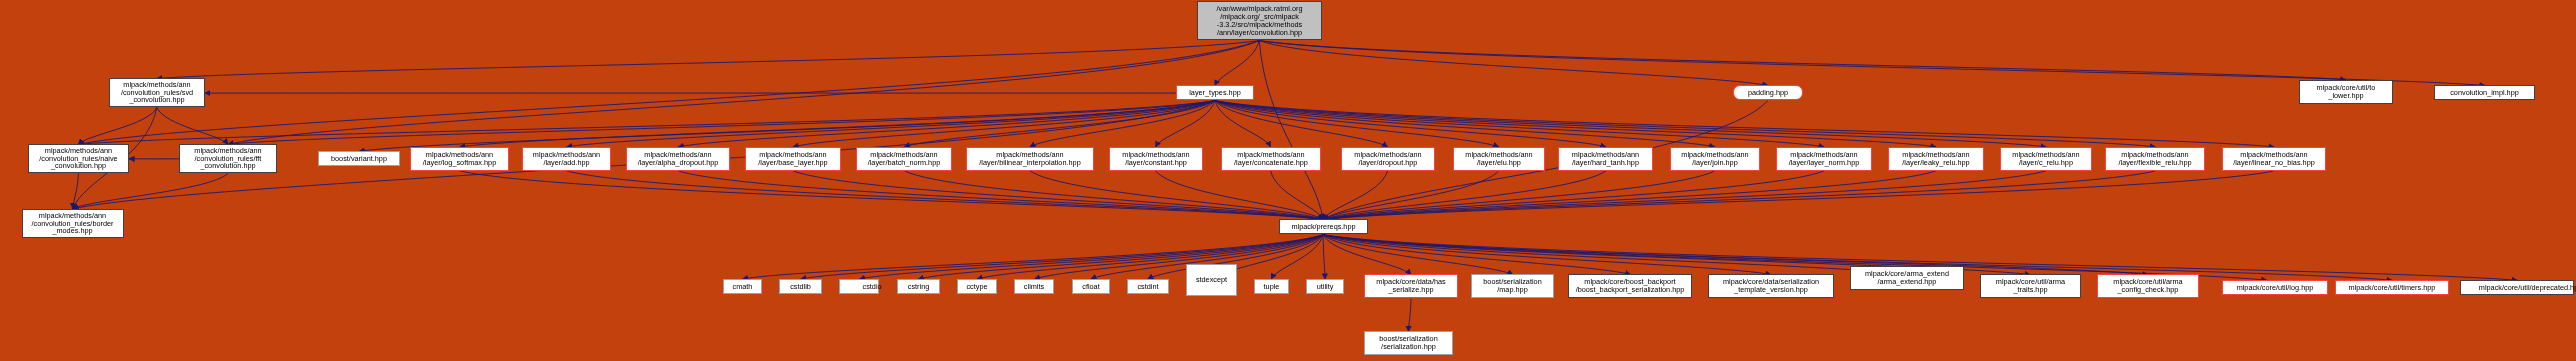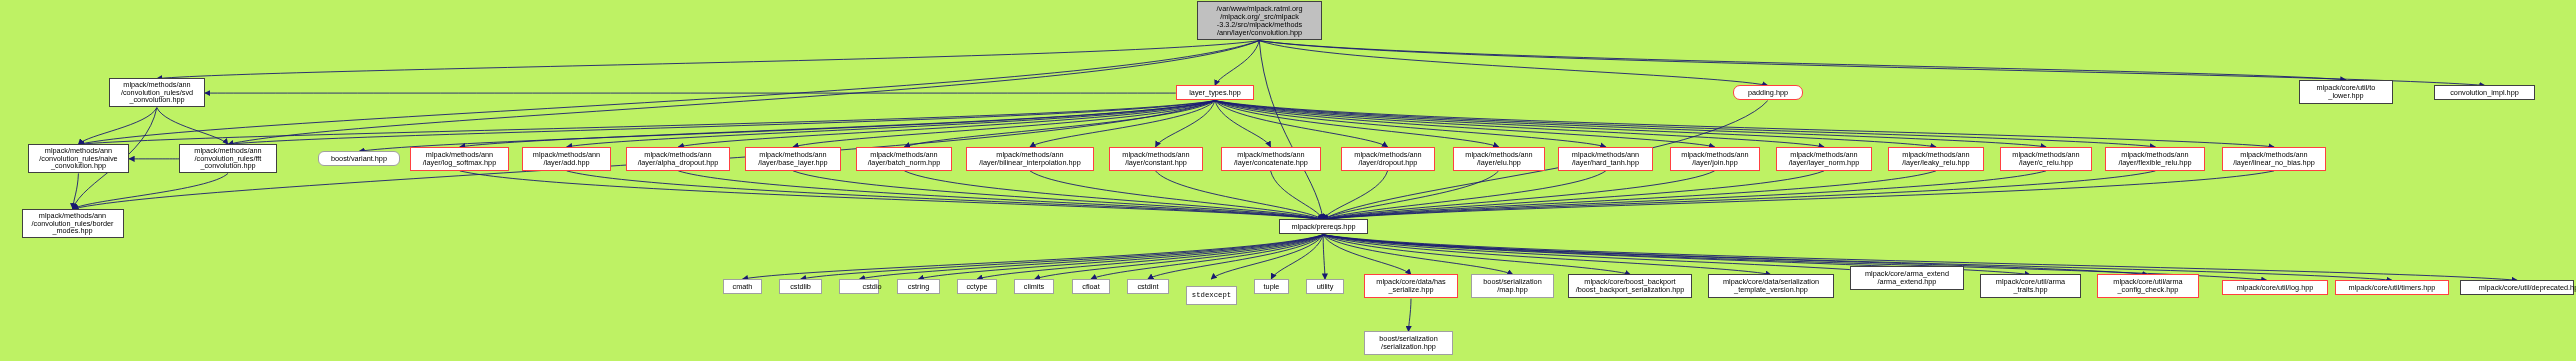--- a/index.html
+++ b/index.html
@@ -9,21 +9,21 @@
     background: #ffffff;
   }
   body {
     font-family: "Liberation Sans", sans-serif;
     -webkit-font-smoothing: antialiased;
   }
   #graph {
     position: relative;
     width: 2576px;
     height: 362px;
-    background: #bef264;
+    background: #c2410c;
     overflow: hidden;
   }
   #edges {
     position: absolute;
     left: 0;
     top: 0;
     width: 2576px;
     height: 362px;
     pointer-events: none;
   }
@@ -162,21 +162,21 @@
 _convolution.hpp</div>
       <div class="node hdr" style="left: 28px; top: 144px; width: 101px; height: 29px;">mlpack/methods/ann
 /convolution_rules/naive
 _convolution.hpp</div>
       <div class="node hdr" style="left: 179px; top: 144px; width: 98px; height: 29px;">mlpack/methods/ann
 /convolution_rules/fft
 _convolution.hpp</div>
       <div class="node hdr" style="left: 21.5px; top: 209px; width: 102px; height: 29px;">mlpack/methods/ann
 /convolution_rules/border
 _modes.hpp</div>
-      <div class="node plain" style="left: 318px; top: 151px; width: 82px; height: 15px; border-radius: 6px;">boost/variant.hpp</div>
+      <div class="node plain" style="left: 318px; top: 151px; width: 82px; height: 15px;">boost/variant.hpp</div>
       <div class="node hl" style="left: 410px; top: 147px; width: 99px; height: 24px;">mlpack/methods/ann
 /layer/log_softmax.hpp</div>
       <div class="node hl" style="left: 522px; top: 147px; width: 89px; height: 24px;">mlpack/methods/ann
 /layer/add.hpp</div>
       <div class="node hl" style="left: 626px; top: 147px; width: 104px; height: 24px;">mlpack/methods/ann
 /layer/alpha_dropout.hpp</div>
       <div class="node hl" style="left: 745px; top: 147px; width: 96px; height: 24px;">mlpack/methods/ann
 /layer/base_layer.hpp</div>
       <div class="node hl" style="left: 856px; top: 147px; width: 96px; height: 24px;">mlpack/methods/ann
 /layer/batch_norm.hpp</div>
@@ -206,21 +206,21 @@
 /layer/linear_no_bias.hpp</div>
       <div class="node hdr" style="left: 1279px; top: 219px; width: 89px; height: 15px;">mlpack/prereqs.hpp</div>
       <div class="node plain" style="left: 723px; top: 279px; width: 39px; height: 15px;">cmath</div>
       <div class="node plain" style="left: 779px; top: 279px; width: 43px; height: 15px;">cstdlib</div>
       <div class="node plain" style="left: 839px; top: 279px; width: 40px; height: 15px; padding-left: 28px;">cstdio</div>
       <div class="node plain" style="left: 897px; top: 279px; width: 43px; height: 15px;">cstring</div>
       <div class="node plain" style="left: 957px; top: 279px; width: 40px; height: 15px;">cctype</div>
       <div class="node plain" style="left: 1014px; top: 279px; width: 40px; height: 15px; text-align: right;">climits</div>
       <div class="node plain" style="left: 1072px; top: 279px; width: 38px; height: 15px;">cfloat</div>
       <div class="node plain" style="left: 1127px; top: 279px; width: 42px; height: 15px;">cstdint</div>
-      <div class="node plain" style="left: 1186px; top: 286px; width: 51px; height: 19px; font-family: Liberation Mono, monospace;">stdexcept</div>
+      <div class="node plain" style="left: 1186px; top: 264px; width: 51px; height: 32px;">stdexcept</div>
       <div class="node plain" style="left: 1254px; top: 279px; width: 35px; height: 15px;">tuple</div>
       <div class="node plain" style="left: 1306px; top: 279px; width: 38px; height: 15px;">utility</div>
       <div class="node hl" style="left: 1364px; top: 274px; width: 94px; height: 24px;">mlpack/core/data/has
 _serialize.hpp</div>
       <div class="node plain" style="left: 1471px; top: 274px; width: 83px; height: 24px;">boost/serialization
 /map.hpp</div>
       <div class="node hdr" style="left: 1568px; top: 274px; width: 124px; height: 24px;">mlpack/core/boost_backport
 /boost_backport_serialization.hpp</div>
       <div class="node hdr" style="left: 1708px; top: 274px; width: 126px; height: 24px;">mlpack/core/data/serialization
 _template_version.hpp</div>

